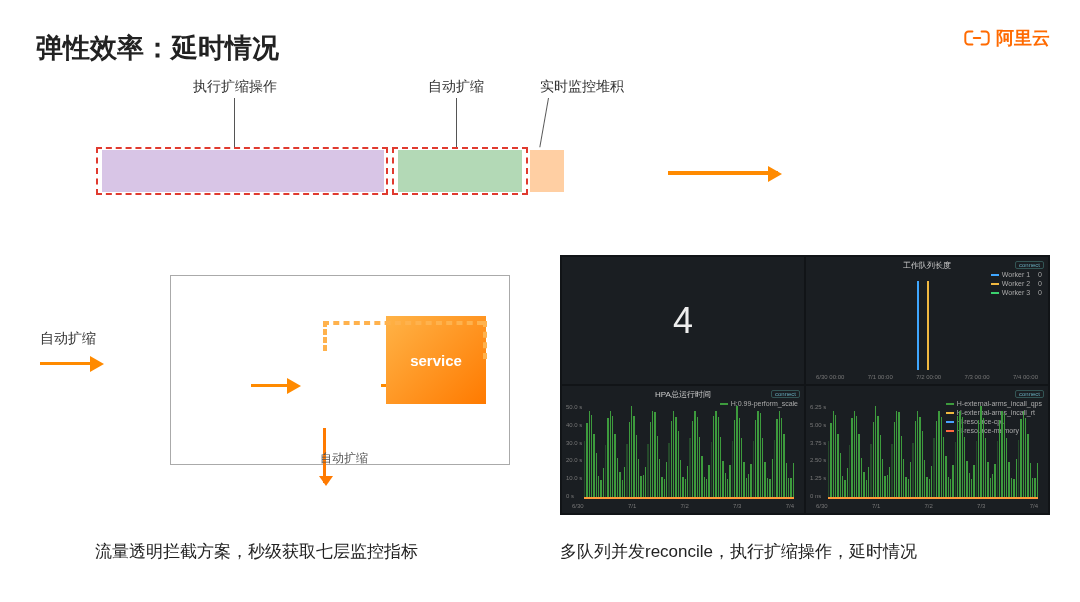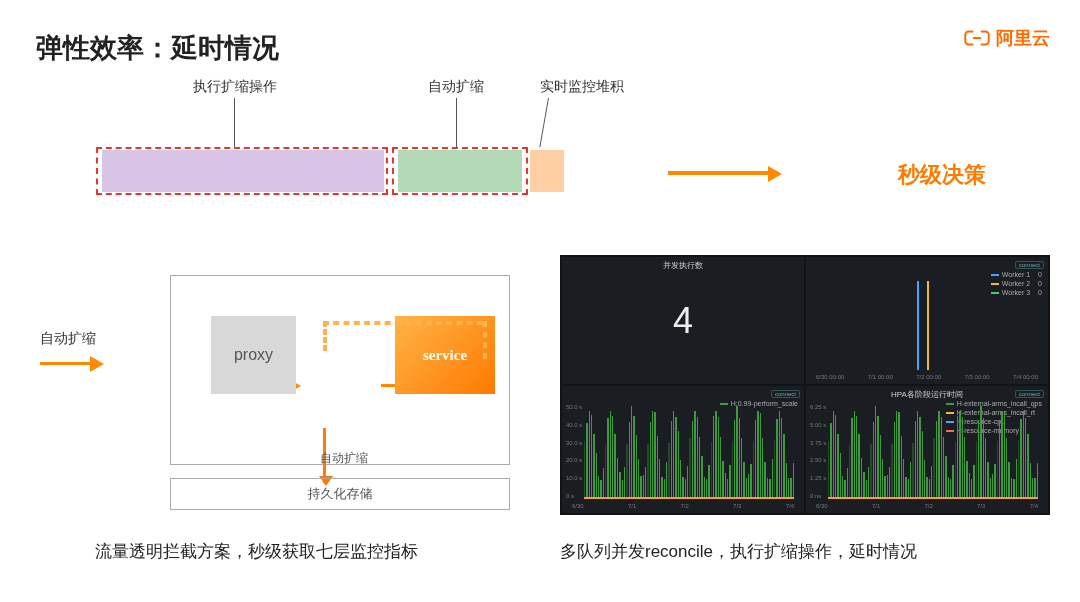--- a/index.html
+++ b/index.html
@@ -67,24 +67,24 @@
   .box-outer{
     position:absolute; left:70px; top:15px; width:340px; height:190px;
     border:1px solid #aaa;
   }
   .proxy-box{
     position:absolute; left:40px; top:40px; width:85px; height:78px;
     background:#d8d8d8; display:flex; align-items:center; justify-content:center;
     font-size:16px; color:#555;
   }
   .svc-box{
-    position:absolute; left:224px; top:40px; width:100px; height:78px;
+    position:absolute; left:215px; top:40px; width:100px; height:88px;
     background:linear-gradient(135deg,#ffb347,#ff7a00);
     display:flex; align-items:center; justify-content:center;
-    font-size:15px; color:#fff; font-weight:700;font-family:Liberation Serif, serif;
+    font-size:15px; color:#fff; font-weight:700;
   }
   .inner-arrow{ top:108px; width:46px; }
   .inner-arrow.a{ left:80px;}
   .inner-arrow.b{ left:210px;}
   .dash-line{
     position:absolute; border:2px dashed #ffb24d;
   }
   .dash-a{ left:152px; top:45px; width:0; height:30px;}
   .dash-b{ left:152px; top:45px; width:160px; height:0;}
   .dash-c{ left:312px; top:45px; width:0; height:38px;}
@@ -168,69 +168,67 @@
   <div class="tick tick2"></div>
   <div class="tick tick3"></div>
   <div class="bar-wrap">
     <div class="red-dash a"></div>
     <div class="red-dash b"></div>
     <div class="seg purple"></div>
     <div class="seg green"></div>
     <div class="seg peach"></div>
   </div>
   <div class="arrow-right pipe-arrow"></div>
-  <div class="decision">秒级决策</div>
 </div>
 
 <div class="left-pane">
   <div class="ext-label">自动扩缩</div>
   <div class="arrow-right ext-arrow"></div>
   <div class="box-outer">
     <div class="arrow-right inner-arrow a"></div>
-    <div class="proxy-box">proxy</div>
     <div class="arrow-right inner-arrow b"></div>
     <div class="svc-box">service</div>
     <div class="dash-line dash-a"></div>
     <div class="dash-line dash-b"></div>
     <div class="dash-line dash-c"></div>
     <div class="report-arrow"></div>
   </div>
   <div class="report-label">自动扩缩</div>
-  <div class="storage-box">持久化存储</div>
 </div>
 
 <div class="caption-left">流量透明拦截方案，秒级获取七层监控指标</div>
 <div class="caption-right">多队列并发reconcile，执行扩缩操作，延时情况</div>
 
 <div class="dash">
 
   <div class="panel">
-    <div class="panel-title">并发执行数</div>
     <div class="big4">4</div>
   </div>
 
   <div class="panel">
+    <div class="panel-title">工作队列长度</div>
     <div class="badge">connect</div>
     <div class="legend">
       <div class="legend-row"><span class="lg-dot" style="background:#3fa7ff"></span><span>Worker 1</span>&nbsp;<span>0</span></div>
       <div class="legend-row"><span class="lg-dot" style="background:#f0b840"></span><span>Worker 2</span>&nbsp;<span>0</span></div>
       <div class="legend-row"><span class="lg-dot" style="background:#3bd16f"></span><span>Worker 3</span>&nbsp;<span>0</span></div>
     </div>
     <div class="spike" style="left:46%; height:70%; background:#3fa7ff"></div>
     <div class="spike" style="left:50%; height:70%; background:#f0b840"></div>
     <div class="xaxis">
       <span>6/30 00:00</span>
       <span>7/1 00:00</span>
       <span>7/2 00:00</span>
       <span>7/3 00:00</span>
       <span>7/4 00:00</span>
     </div>
   </div>
 
   <div class="panel">
+    <div class="panel-title">HPA总运行时间</div>
     <div class="badge">connect</div>
     <div class="legend" style="top:14px">
       <div class="legend-row">
           <span class="lg-dot" style="background:#3d9b3d"></span>
           <span>H:0.99-perform_scale</span>
         </div>
     </div>
     <div class="yaxis">
       <span>50.0 s</span>
       <span>40.0 s</span>
@@ -335,21 +333,20 @@
     <div class="xaxis">
       <span>6/30</span>
       <span>7/1</span>
       <span>7/2</span>
       <span>7/3</span>
       <span>7/4</span>
     </div>
   </div>
 
   <div class="panel">
-    <div class="panel-title">HPA各阶段运行时间</div>
     <div class="badge">connect</div>
     <div class="legend" style="top:14px">
       <div class="legend-row">
           <span class="lg-dot" style="background:#3d9b3d"></span>
           <span>H-external-arms_incall_qps</span>
         </div>
       <div class="legend-row">
           <span class="lg-dot" style="background:#f0b840"></span>
           <span>H-external-arms_incall_rt</span>
         </div>

